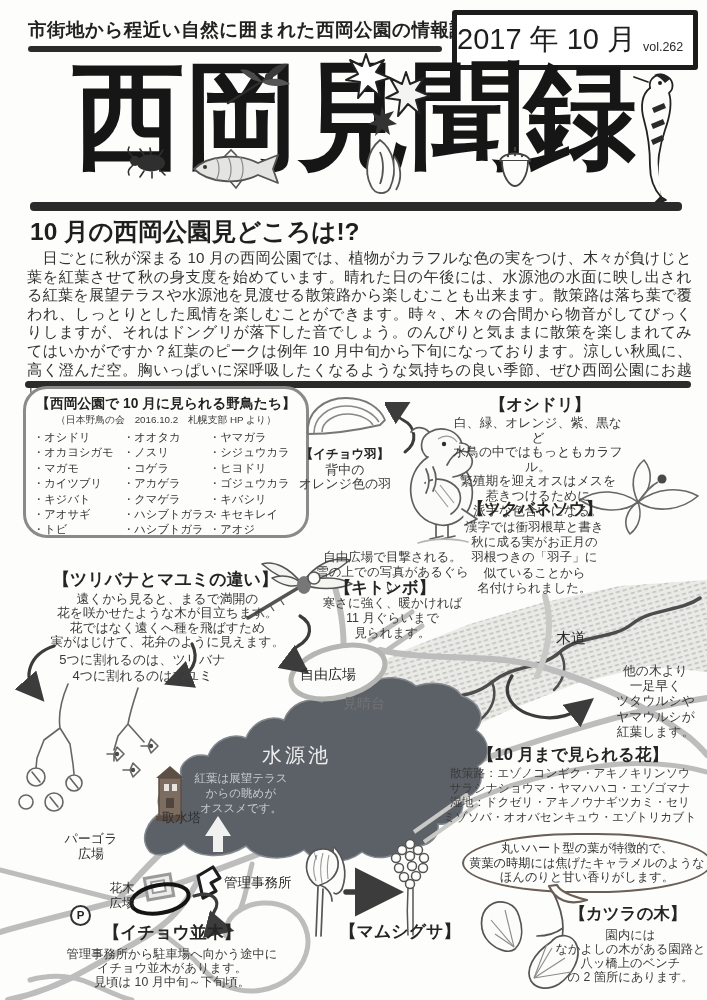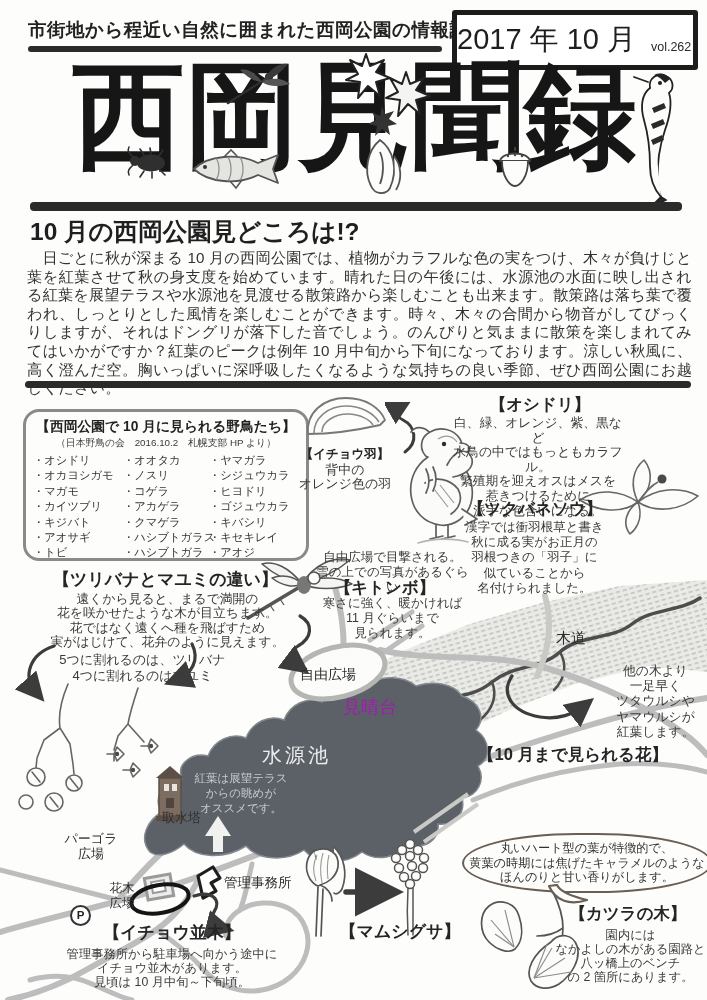--- a/index.html
+++ b/index.html
@@ -17,34 +17,34 @@
   .feature-title{font-weight:bold; color:#252525;}
   .feature-body{color:#3a3a3a;}
   .rule{position:absolute; background:#2b2b2b; border-radius:4px;}
   .tagline{position:absolute; left:28px; top:17px; font-size:18.5px; font-weight:bold; color:#222; letter-spacing:.5px;}
   .datebox{
     position:absolute; left:452px; top:10px; width:236px; height:50px;
     border:5px solid #1c1c1c; border-radius:3px; background:#fff;
     display:flex; align-items:center; justify-content:flex-start;
   }
   .datebox .d{font-size:29px; color:#1e1e1e;}
-  .datebox .v{font-size:12.5px; color:#2a2a2a; margin-left:15px; margin-top:14px;}
+  .datebox .v{font-size:12.5px; color:#2a2a2a; margin-left:7px; margin-top:14px;}
   .main-title{
     position:absolute; left:55px; top:50px; width:600px; text-align:center;
     font-size:112px; font-weight:900; color:#161616; line-height:1.15;
     letter-spacing:1px; transform:scaleY(1.04); transform-origin:top;
   }
   .intro-heading{position:absolute; left:30px; top:215px; font-size:24.5px; font-weight:bold; color:#1f1f1f;}
   .intro-body{
     position:absolute; left:27px; top:249px; width:665px;
     font-size:15.2px; line-height:18.6px; text-align:justify; color:#333; letter-spacing:.1px;
   }
   .bird-box{
-    position:absolute; left:23px; top:409px; width:280px; height:146px;
-    border:3px solid #8a8a8a; border-radius:16px; background:#fdfdfc;
+    position:absolute; left:23px; top:386px; width:280px; height:146px;
+    border:3px solid #8a8a8a; border-radius:24px; background:#fdfdfc;
   }
   .bird-title{font-size:13.8px; font-weight:bold; color:#222; text-align:center; margin-top:6px;}
   .bird-source{font-size:9.8px; color:#3a3a3a; text-align:center; margin-top:1px;}
   .bird-cols{display:flex; padding:3px 0 0 7px;}
   .bird-col{white-space:pre; font-size:11.3px; line-height:15.4px; color:#333;}
   .map-label{position:absolute; color:#2f2f2f;}
   svg{display:block;}
   .illus{position:absolute;}
   .bubble{
     position:absolute; left:462px; top:833px; width:238px; height:52px;
@@ -246,21 +246,21 @@
       <path d="M300,36 C314,44 312,58 298,66 C290,71 291,80 299,86" marker-end="url(#ah)"></path>
       <path d="M512,96 C500,114 512,132 540,137 C558,140 574,134 584,126" marker-end="url(#ah)"></path>
       <path d="M54,66 C30,74 22,96 36,112" marker-end="url(#ah)"></path>
       <path d="M192,64 C200,80 192,94 176,100" marker-end="url(#ah)"></path>
       <path d="M194,316 C212,310 222,320 214,332 C210,339 214,346 222,348" marker-end="url(#ah)"></path>
       <path d="M346,312 L382,312" stroke-width="5.5" marker-end="url(#ah)"></path>
     </g>
   </svg>
 
   <div class="map-label" style="left:300px; top:666px; font-size:14px; z-index:3;">自由広場</div>
-  <div class="map-label" style="left:343px; top:695px; font-size:18px; color:#a21caf; z-index:3;">見晴台</div>
+  <div class="map-label" style="left:343px; top:695px; font-size:14px; color:#737373; z-index:3;">見晴台</div>
   <div class="map-label" style="left:262px; top:742px; font-size:20px; color:#ededed; letter-spacing:3px; z-index:3;">水源池</div>
   <div class="map-label pre ctr" style="left:185px; top:771px; width:112px; font-size:11.5px; line-height:15px; color:#c7cacd; z-index:3;">紅葉は展望テラス
 からの眺めが
 オススメです。</div>
   <div class="map-label" style="left:556px; top:629px; font-size:15px; z-index:3;">木道</div>
   <div class="map-label" style="left:162px; top:809px; font-size:13px; z-index:3;">取水塔</div>
   <div class="map-label pre ctr" style="left:58px; top:831px; width:66px; font-size:13px; line-height:15px; z-index:3;">パーゴラ
 広場</div>
   <div class="map-label pre ctr" style="left:99px; top:881px; width:46px; font-size:12.5px; line-height:14.5px; z-index:3;">花木
 広場</div>
@@ -394,20 +394,24 @@
 
   <div class="abs ctr pre feature-body" style="left:608px; top:663px; width:95px; font-size:12.8px; line-height:15.2px; z-index:3;">他の木より
 一足早く
 ツタウルシや
 ヤマウルシが
 紅葉します。</div>
 
   <div class="abs ctr" style="left:468px; top:744px; width:210px; z-index:3;">
     <div class="feature-title" style="font-size:16.5px;">【10 月まで見られる花】</div>
   </div>
+  <div class="abs ctr pre feature-body" style="left:440px; top:766px; width:260px; font-size:11.8px; line-height:14.6px; z-index:3;">散策路：エゾノコンギク・アキノキリンソウ
+サラシナショウマ・ヤマハハコ・エゾゴマナ
+湿地：ドクゼリ・アキノウナギツカミ・セリ
+ミゾソバ・オオバセンキュウ・エゾトリカブト</div>
 
   <div class="bubble pre" style="z-index:3;">丸いハート型の葉が特徴的で、
 黄葉の時期には焦げたキャラメルのような
 ほんのりと甘い香りがします。</div>
   <svg class="illus" style="left:545px; top:884px; z-index:3;" width="46" height="28" viewBox="0 0 46 28">
     <path d="M4,2 C10,16 24,22 42,16 C29,13 16,9 12,1 Z" fill="#fdfdfb" stroke="var(--bubble)" stroke-width="2.2" stroke-linejoin="round"></path>
   </svg>
 
   <svg class="illus" style="left:475px; top:888px; z-index:2;" width="105" height="108" viewBox="0 0 105 108">
     <g stroke="#555" stroke-width="1.7" fill="#fcfcfa" stroke-linejoin="round" stroke-linecap="round">

